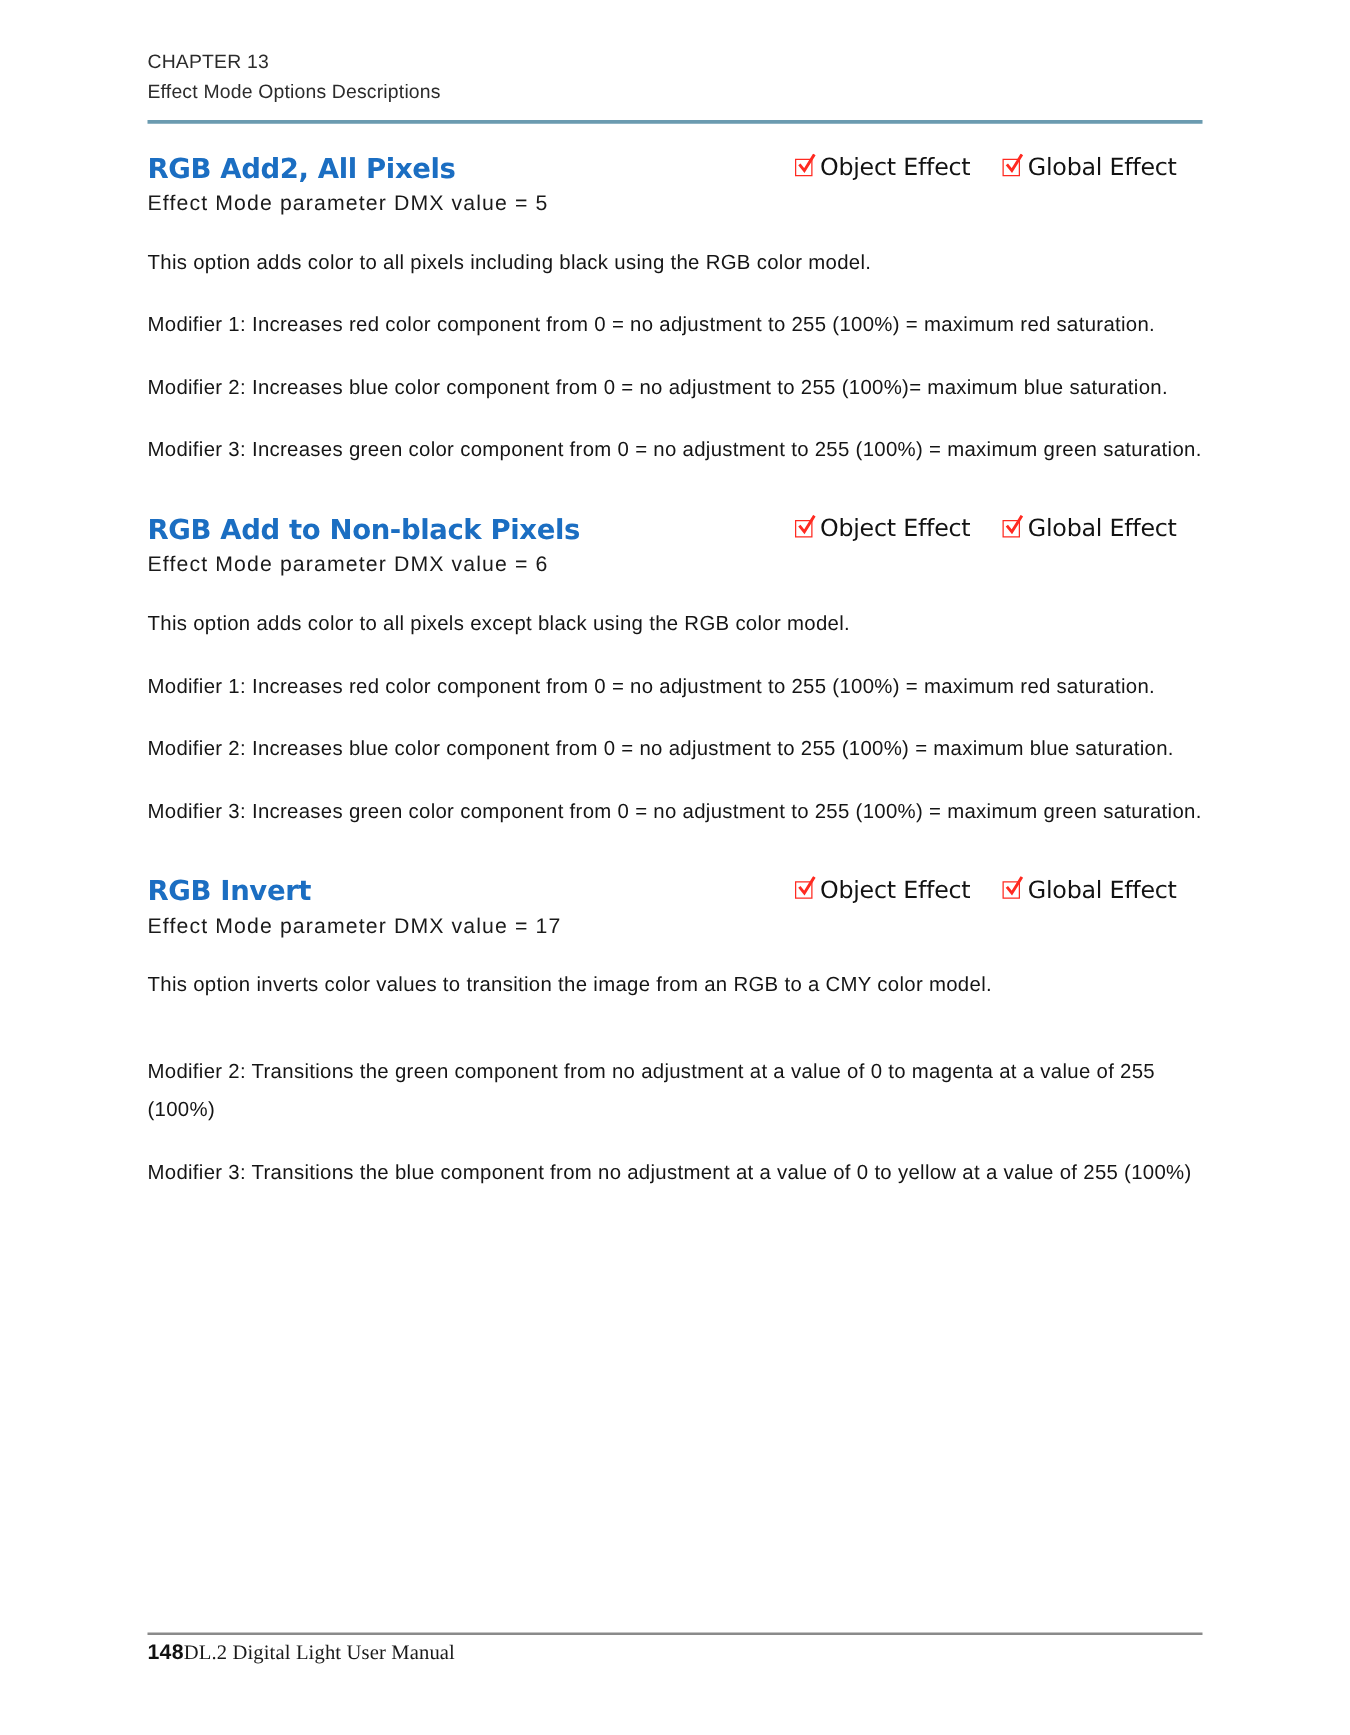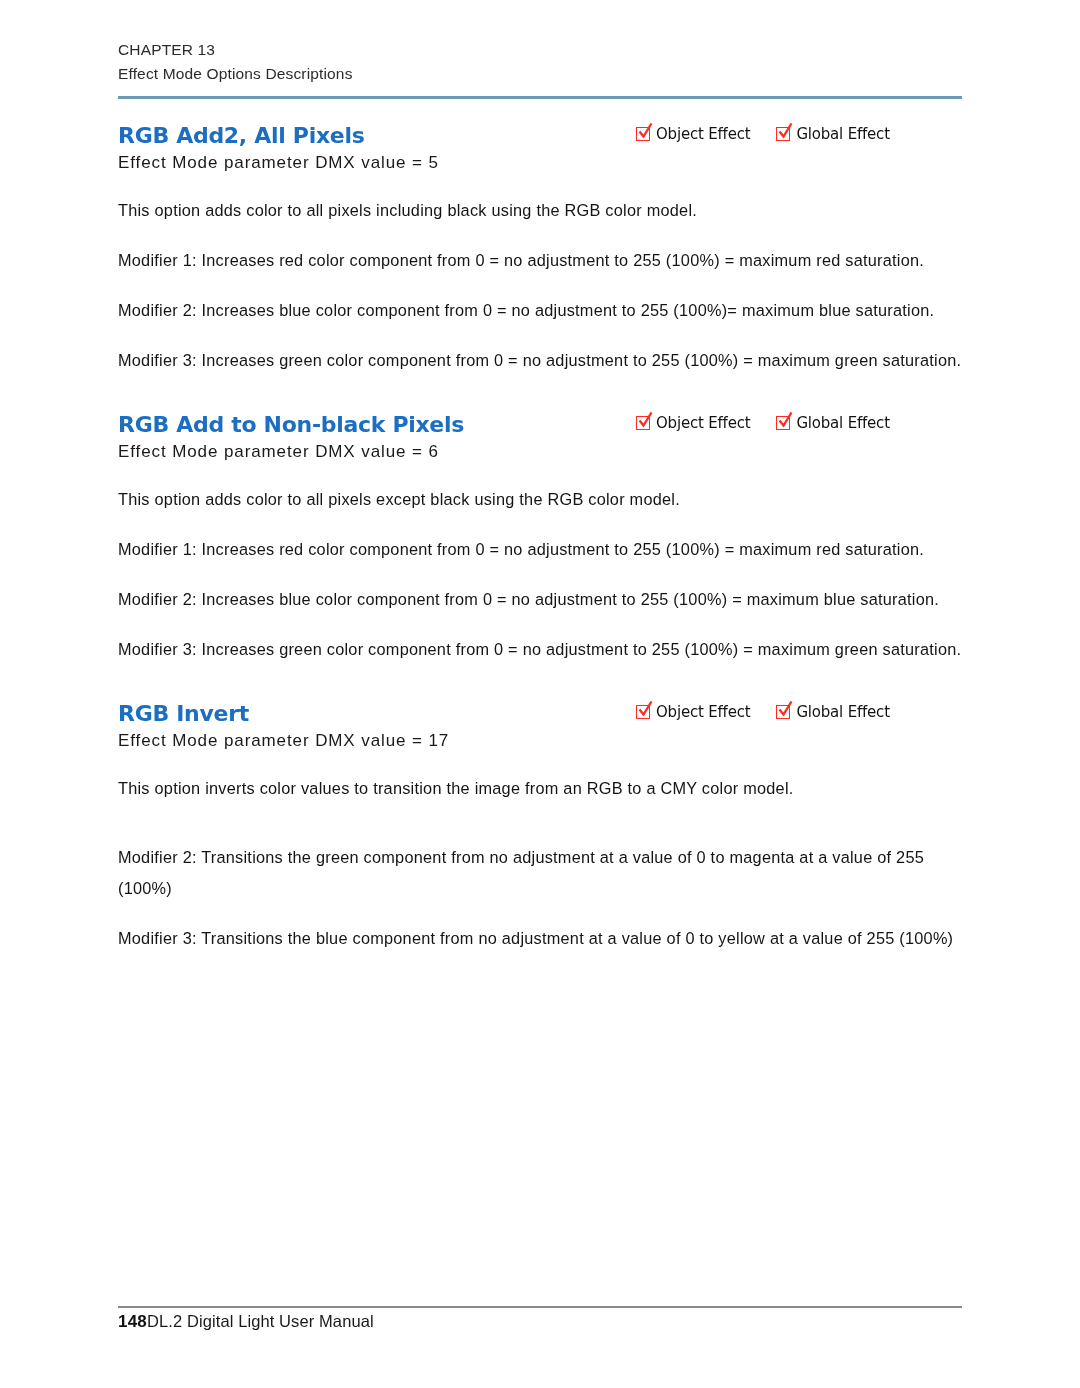--- a/index.html
+++ b/index.html
@@ -109,21 +109,21 @@
   }
   .checkbox-icon .tick {
     position: absolute;
     left: 2px;
     top: -3px;
     width: 15px;
     height: 17px;
   }
   .flag-label {
     font-family: "DejaVu Sans", sans-serif;
-    font-size: 15px;
+    font-size: 19px;
     line-height: 20px;
     color: #121212;
     letter-spacing: -0.2px;
   }
 
   .dmx-line {
     margin: 0;
     padding: 0;
     font-size: 17px;
     line-height: 22px;
@@ -167,20 +167,21 @@
   .footer-page-number {
     font-size: 17px;
     font-weight: bold;
     color: #111111;
     letter-spacing: 0.2px;
   }
   .footer-manual-title {
     font-size: 16.5px;
     color: #1a1a1a;
     letter-spacing: 0.1px;
+    font-family: Liberation Serif, serif;
   }
 </style>
 </head>
 <body>
 
 <div class="page">
 
   <div class="page-header">
     <div class="hdr-line">CHAPTER 13</div>
     <div class="hdr-line">Effect Mode Options Descriptions</div>

